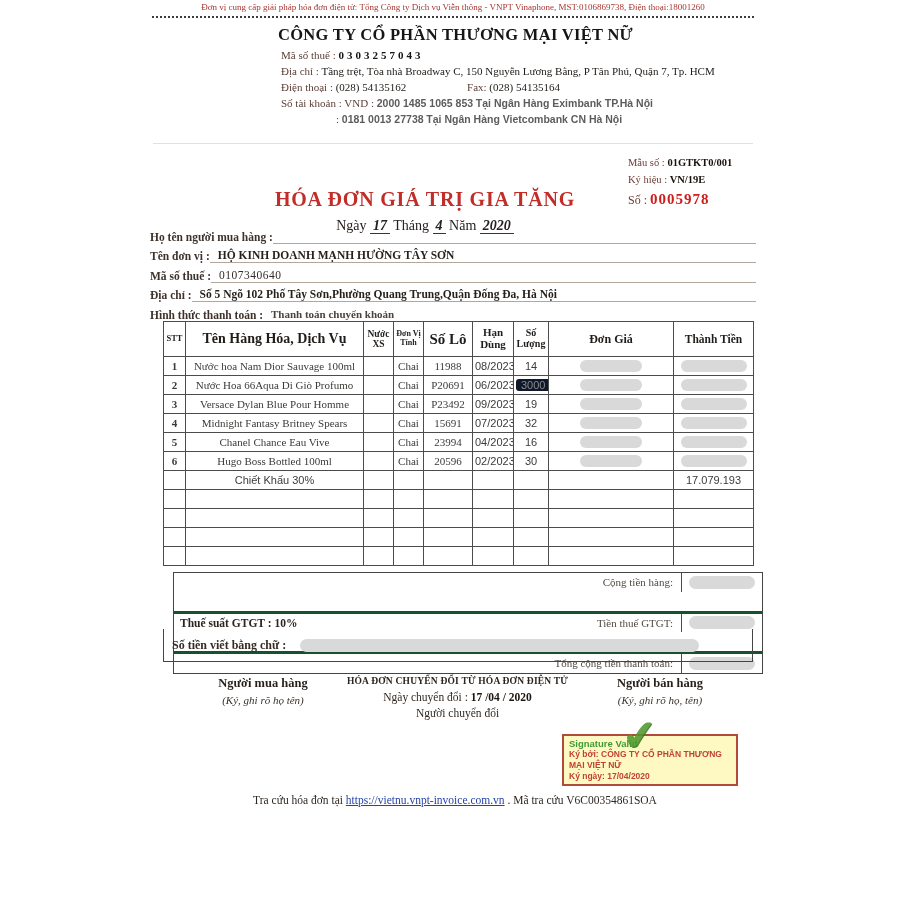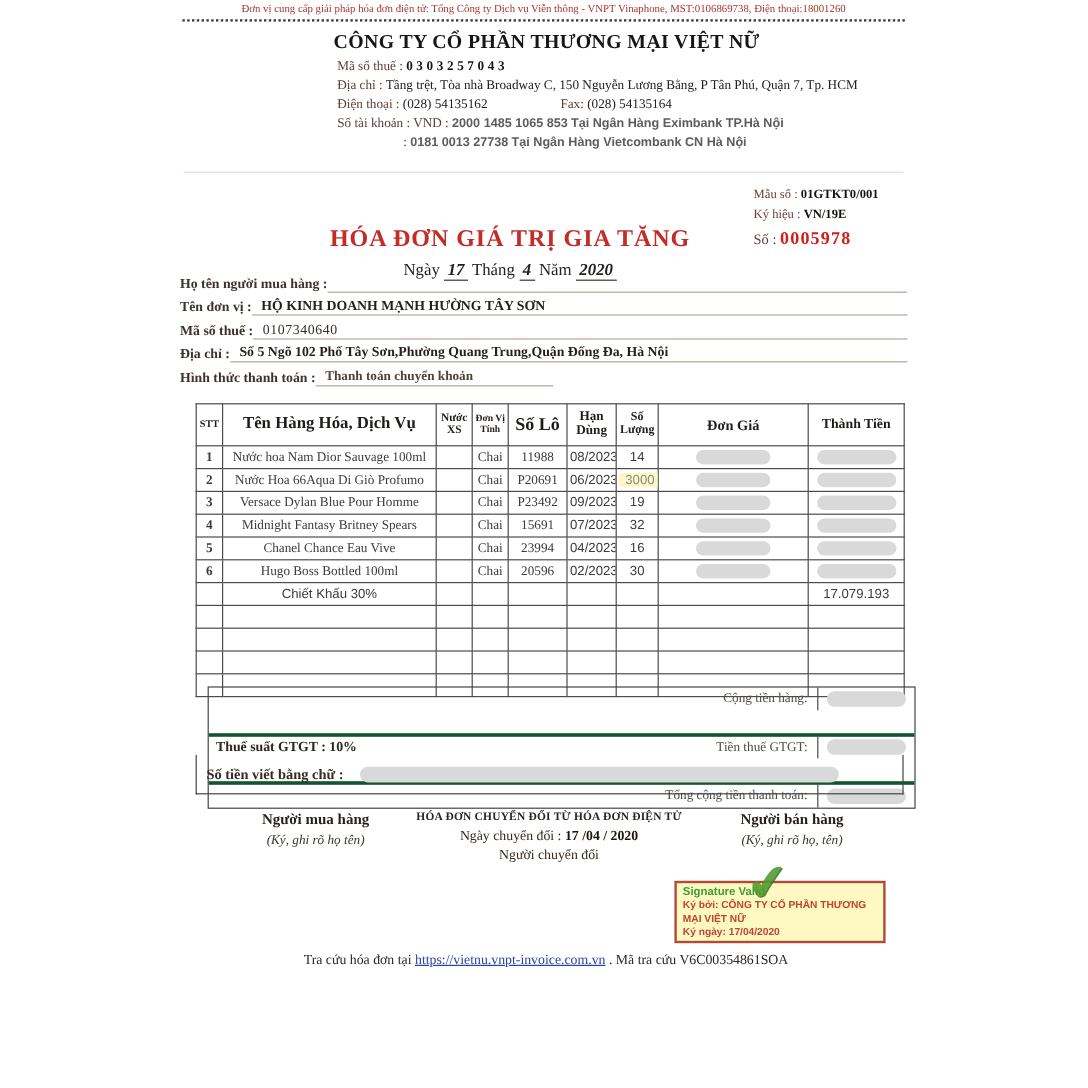--- a/index.html
+++ b/index.html
@@ -37,34 +37,34 @@
   .buyer{position:absolute;top:224px;left:150px;width:606px;font-size:11.5px;}
   .brow{display:flex;align-items:flex-end;height:19.5px;}
   .blabel{font-weight:bold;color:#3e322c;white-space:nowrap;padding-bottom:1px;}
   .bunder{flex:1;border-bottom:1px solid #b3a69a;padding:0 0 1px 8px;white-space:nowrap;}
   .bunder.short{flex:0 1 auto;min-width:160px;padding-right:30px;}
   .bv-bold{font-weight:bold;color:#261f1a;}
   .bv-tax{color:#332c26;letter-spacing:.5px;}
   .bv-pay{color:#4c423a;font-weight:bold;font-size:11px;}
 
   
-  table.items{position:absolute;top:336px;left:163px;width:590px;border-collapse:collapse;table-layout:fixed;padding-left:17px;}
+  table.items{position:absolute;top:321px;left:163px;width:590px;border-collapse:collapse;table-layout:fixed;padding-left:17px;}
   table.items th,table.items td{border:1px solid #4c4c4c;padding:0 2px;overflow:hidden;}
   table.items th{font-weight:bold;color:#1f1c19;line-height:1.08;height:34px;}
   th.c0{font-size:8.5px;} th.c1{font-size:14px;} th.c2{font-size:9.5px;}
   th.c3{font-size:8px;}   th.c4{font-size:15px;} th.c5{font-size:11px;}
   th.c6{font-size:10px;}  th.c7{font-size:12px;} th.c8{font-size:11.5px;}
   table.items td{height:18px;font-size:11px;color:#3d3a37;text-align:center;}
   td.c0{font-weight:bold;font-size:10px;color:#46413c;}
   td.c1{text-align:left;padding-left:6px;font-size:11.5px;}
   td.c3{font-size:10.5px;}
   td.c4{font-size:10.5px;color:#4a4641;}
   td.c5{font-family:"Liberation Sans",sans-serif;font-size:8.5px;color:#5a5a5a;}
   td.c6{font-family:"Liberation Sans",sans-serif;font-size:9.5px;color:#6b6b6b;}
-  .qty-hl{background:#fef9c3;border-radius:3px;padding:0 5px;color:#8a8a8a;}
+  .qty-hl{background:#0f172a;border-radius:3px;padding:0 5px;color:#8a8a8a;}
   .pill{background:#d9d9d9;border-radius:7px;height:12px;margin:0 auto;}
   .pill.p-price{width:62px;} .pill.p-amt{width:66px;}
   td.disc-name{font-family:"Liberation Sans",sans-serif;font-size:10.5px;color:#5d5d5d;text-align:left;padding-left:6px;}
   td.disc-amt{font-family:"Liberation Sans",sans-serif;font-size:10.5px;color:#4c4c4c;text-align:right;padding-right:3px;}
 
   
   .totals{position:absolute;top:572px;left:173px;width:590px;border:1.4px solid #444;box-sizing:border-box;}
   .trow{display:flex;height:18.5px;align-items:center;}
   .trow+.trow{border-top:3px solid #14532d;margin-top:19px;}
   .t-left{flex:1;display:flex;align-items:center;}

